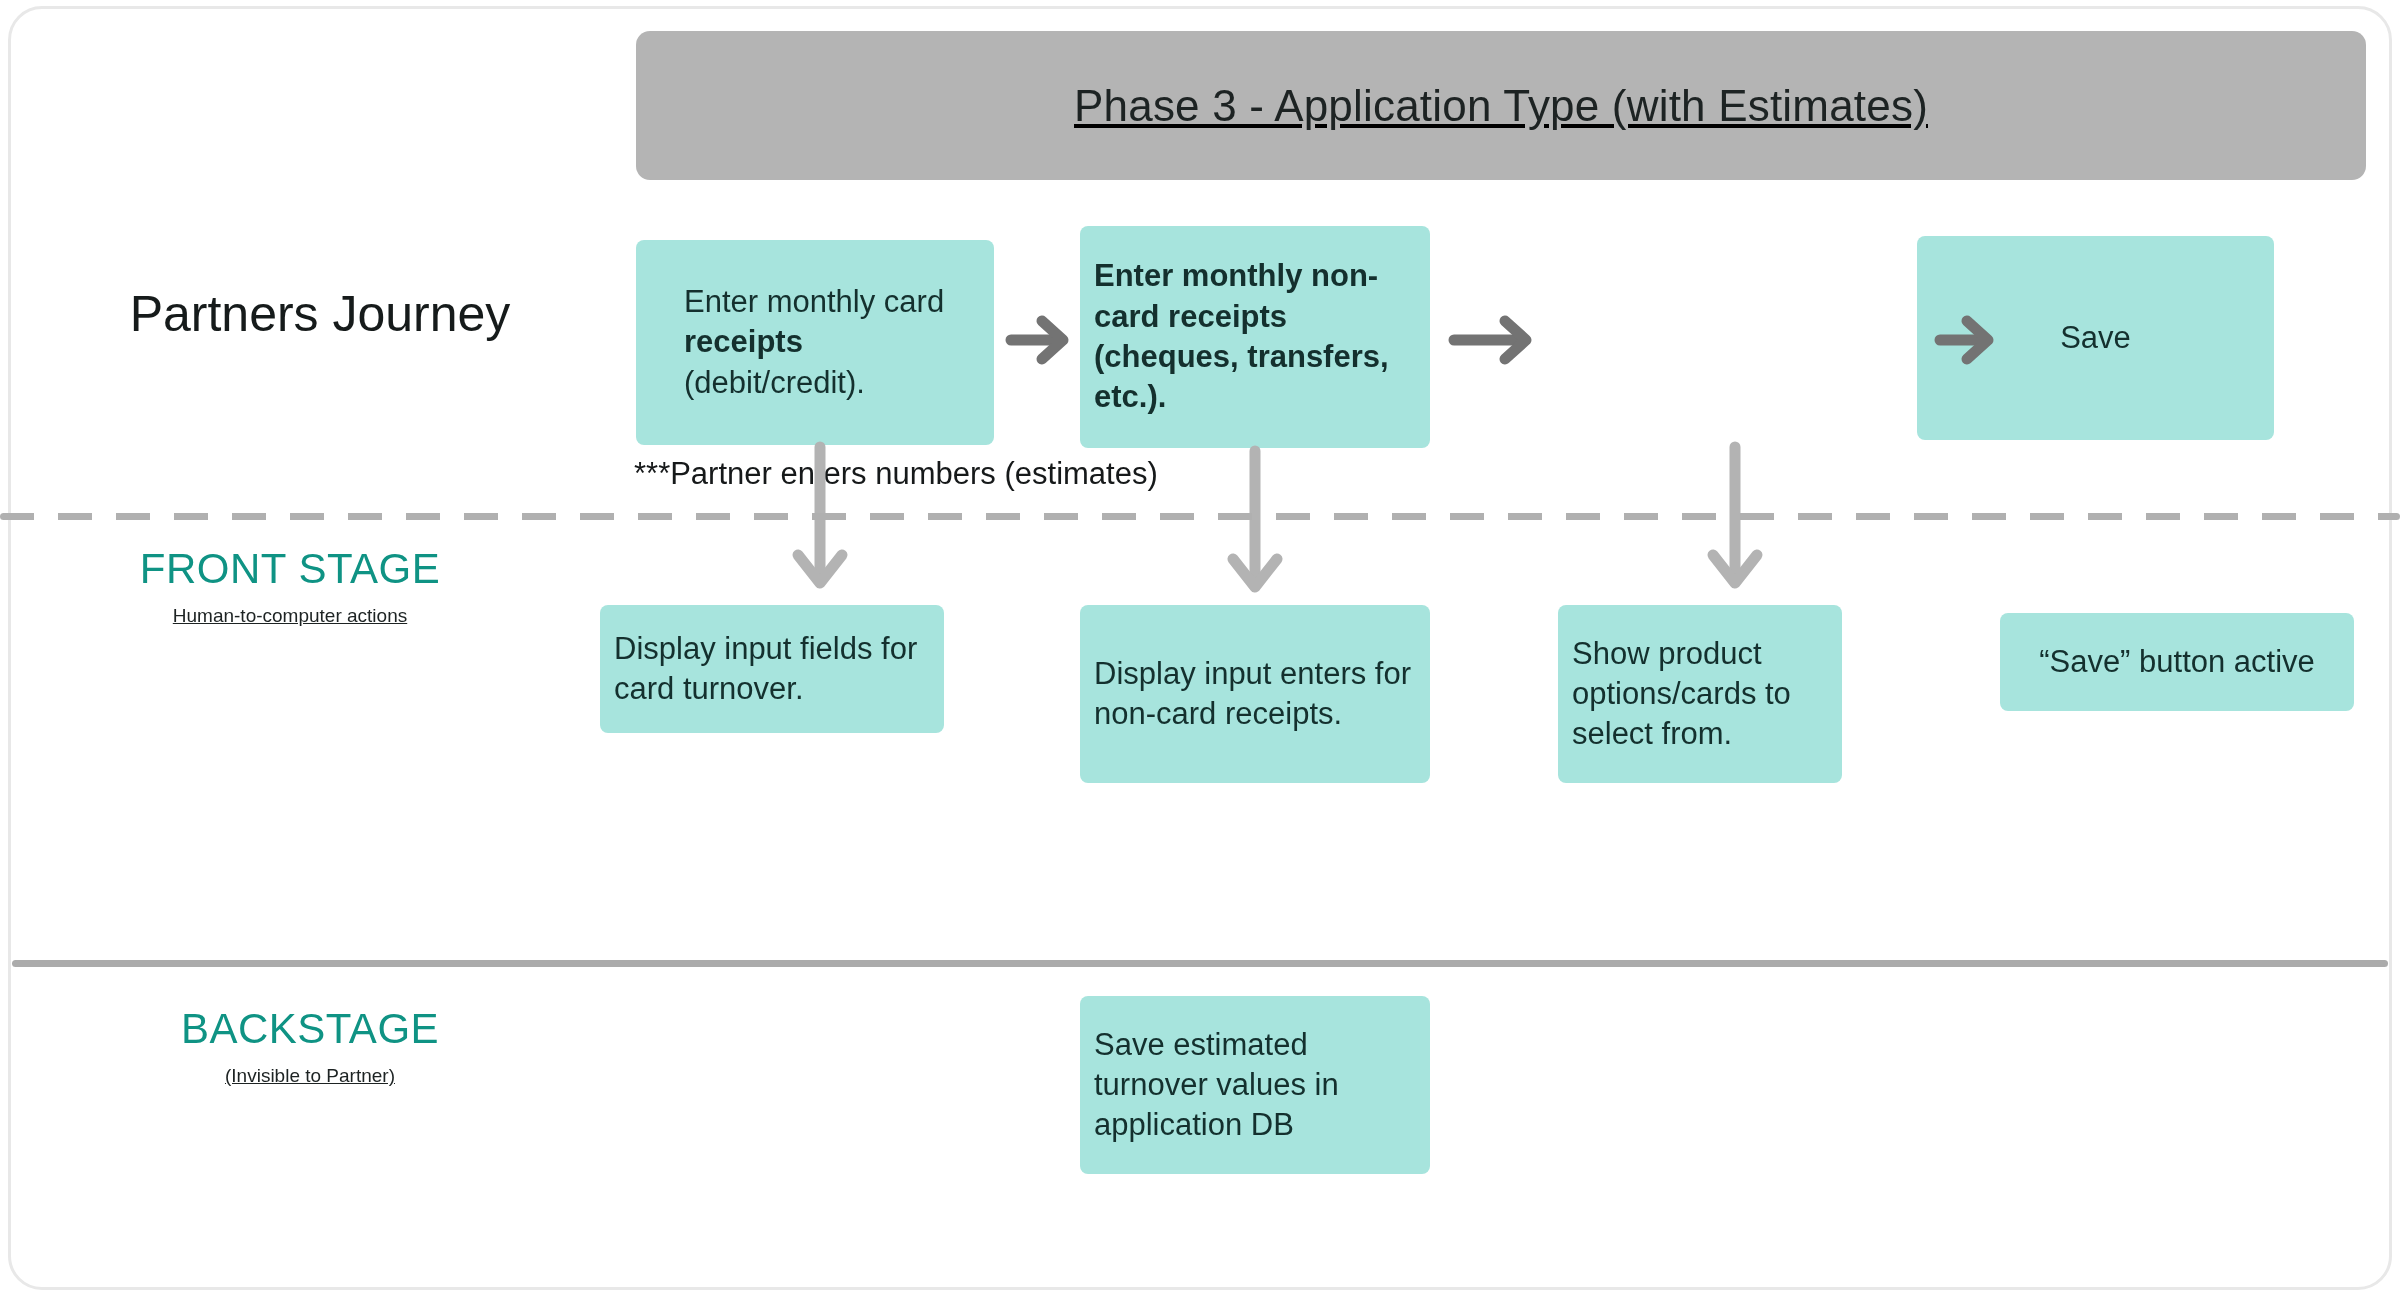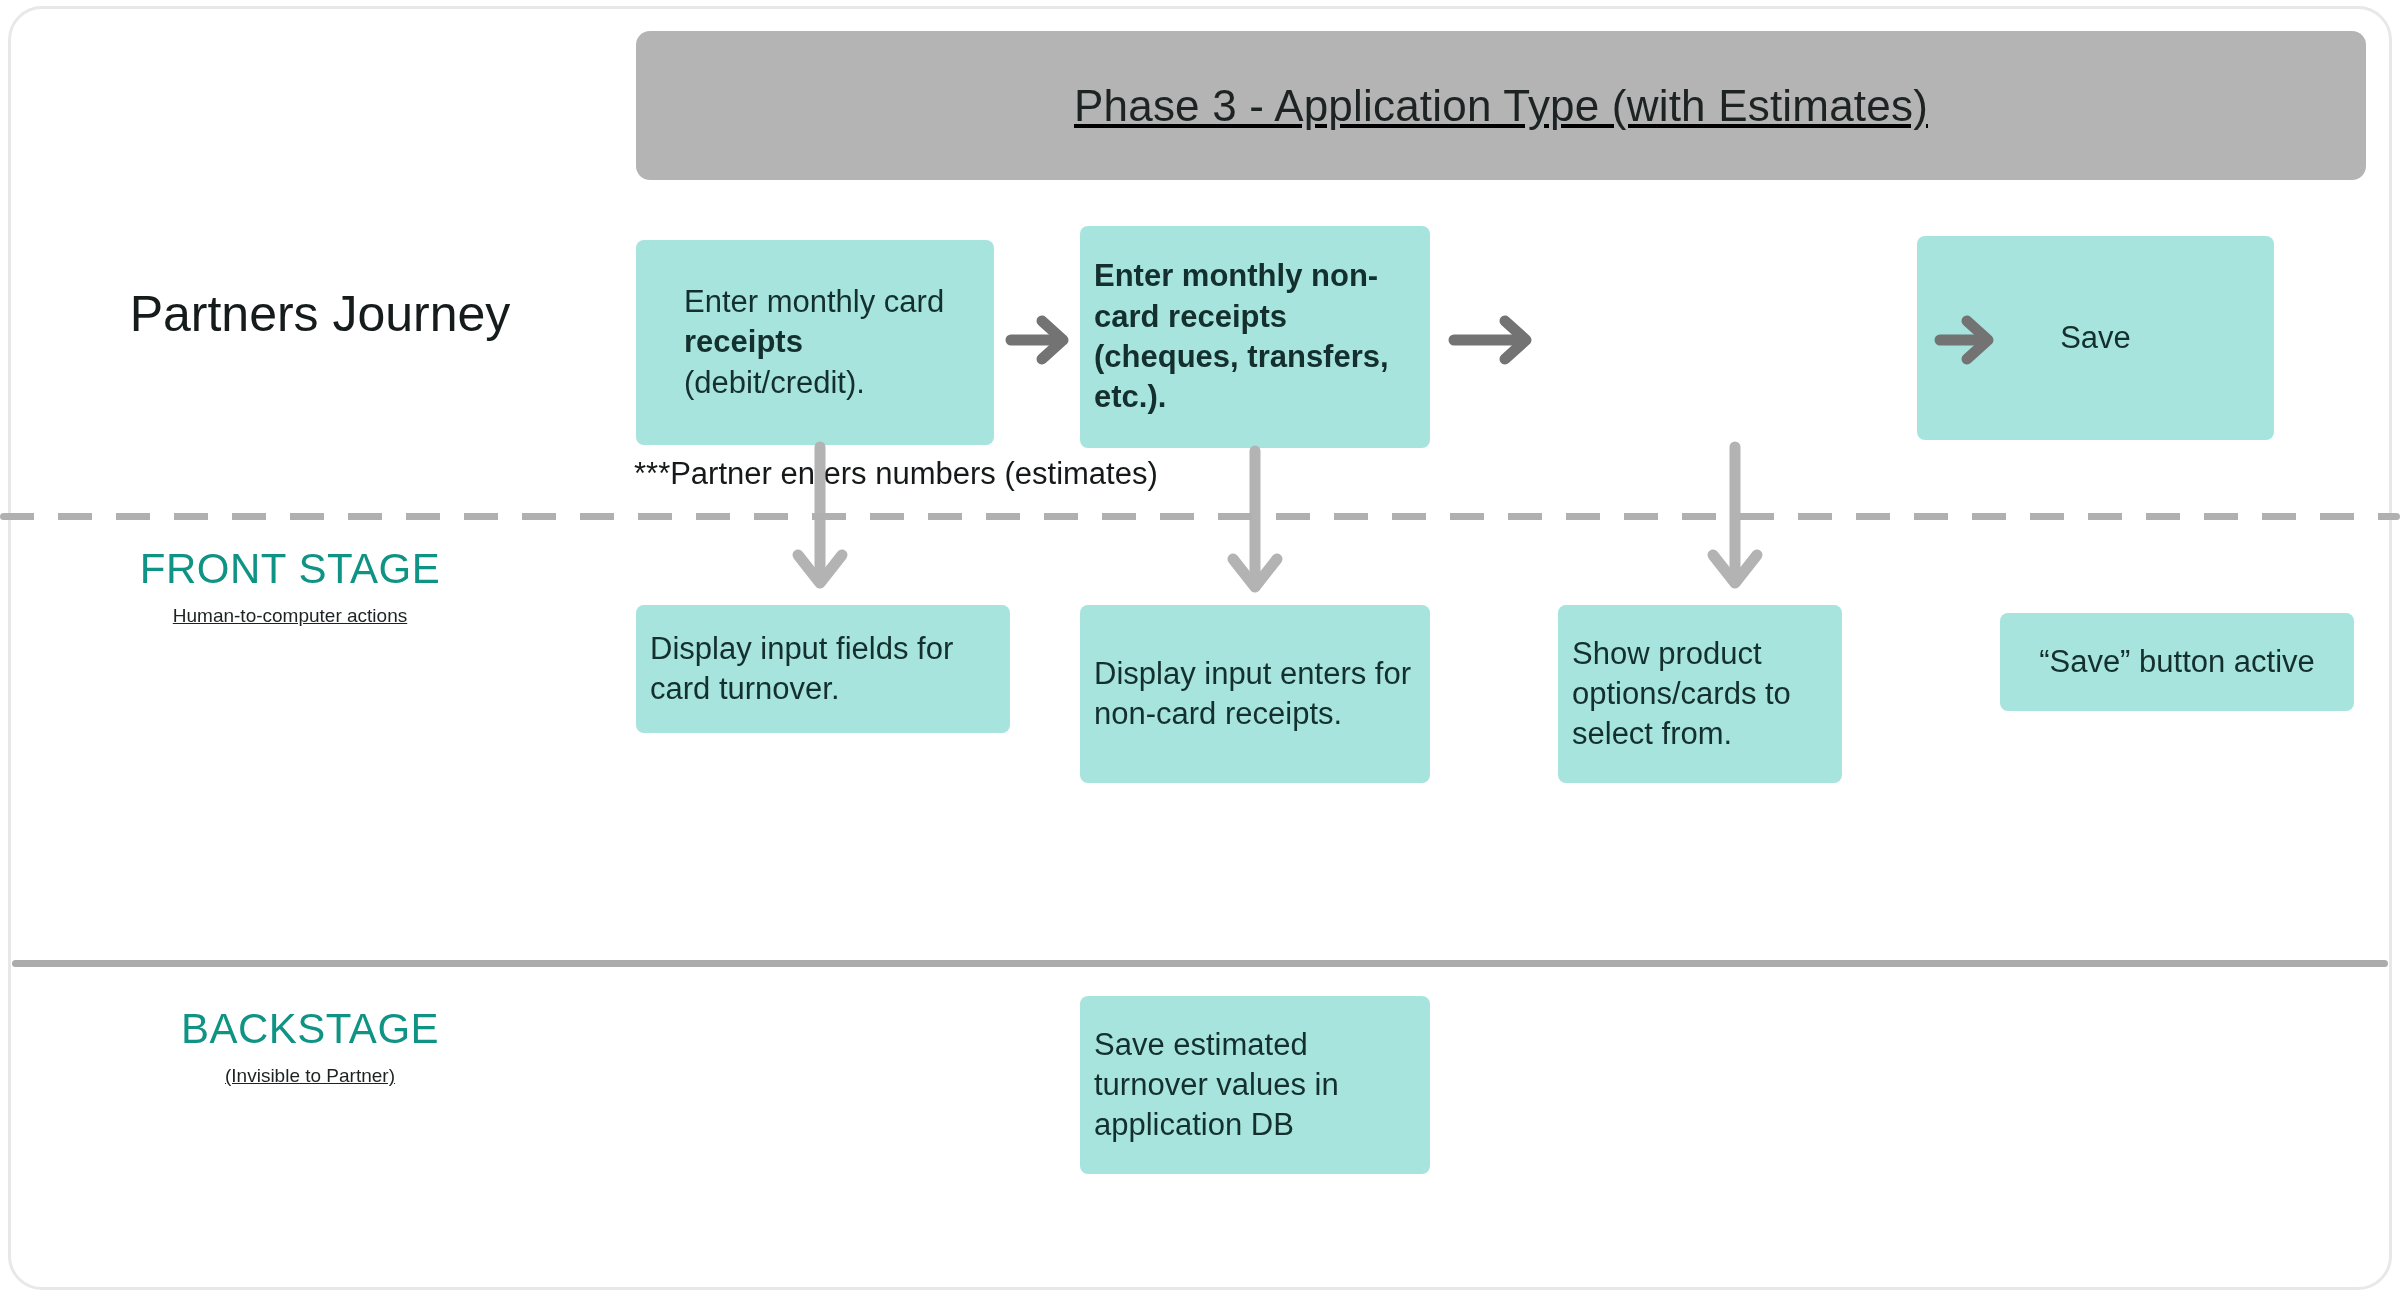--- a/index.html
+++ b/index.html
@@ -199,21 +199,21 @@
     <svg width="60" height="150" viewBox="0 0 60 150">
       <g fill="none" stroke="#b3b3b3" stroke-width="11" stroke-linecap="round" stroke-linejoin="round">
         <path d="M30 4 V134"></path>
         <path d="M8 112 L30 140 L52 112"></path>
       </g>
     </svg>
   </div>
 
   <div id="dashed-line"></div>
 
-  <div class="tbox" style="left:636px;top:605px;width:374px;height:128px;">
+  <div class="tbox" style="left:600px;top:605px;width:344px;height:128px;">
     <span>Display input fields for card turnover.</span>
   </div>
 
   <div class="tbox" style="left:1080px;top:605px;width:350px;height:178px;">
     <span>Display input enters for non-card receipts.</span>
   </div>
 
   <div class="tbox" style="left:1558px;top:605px;width:284px;height:178px;">
     <span>Show product options/cards to select from.</span>
   </div>

